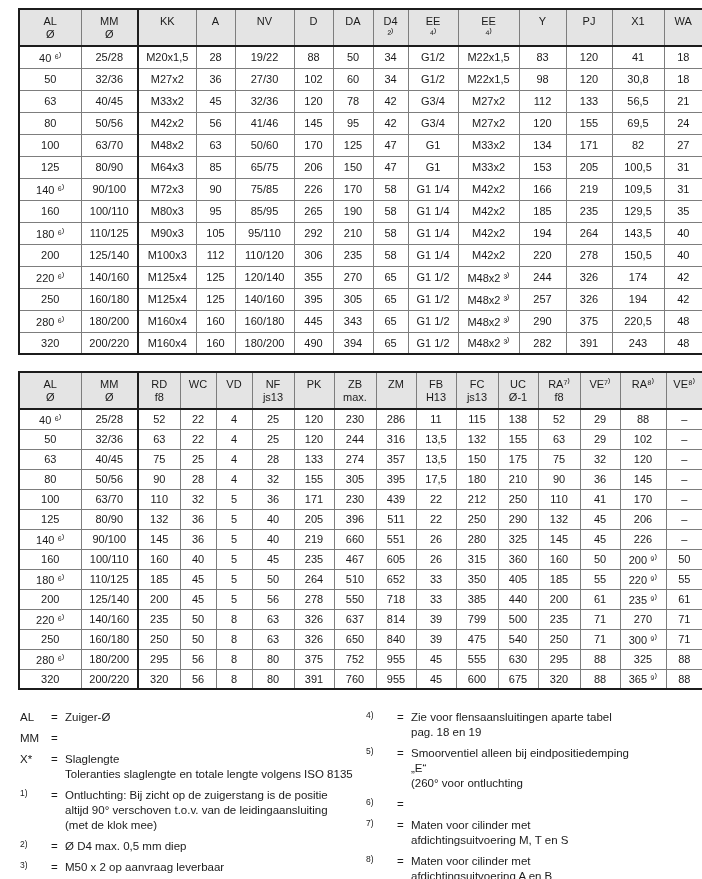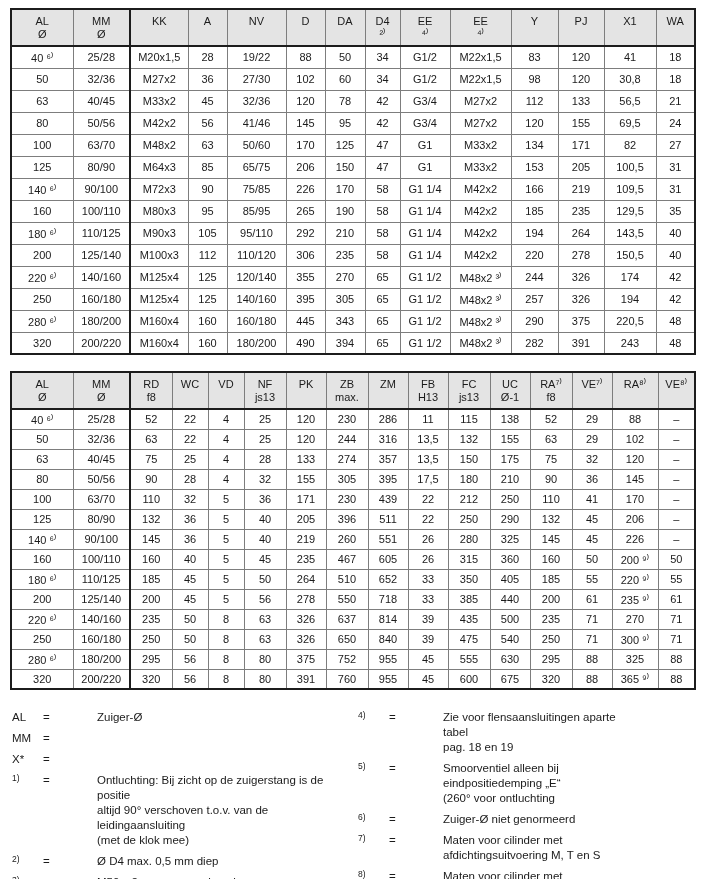--- a/index.html
+++ b/index.html
@@ -2,21 +2,21 @@
 <html><head>
 <meta charset="utf-8">
 <style>
   html, body { margin: 0; padding: 0; background: #ffffff; }
   body {
     width: 702px; height: 879px;
     font-family: "Liberation Sans", sans-serif;
     color: #1b1b1b;
     -webkit-font-smoothing: antialiased;
   }
-  .page { box-sizing: border-box; width: 638px; height: 879px; padding: 8px 8px 0 10px; background: #ffffff; }
+  .page { box-sizing: border-box; width: 638px; height: 879px; padding: 8px 8px 0 18px; background: #ffffff; }
 
   table.spec {
     border-collapse: collapse;
     table-layout: fixed;
     width: 684px;
     border: 2px solid #1c1c1c;
   }
   table.spec + table.spec { margin-top: 16px; }
 
   .spec th, .spec td {
@@ -42,21 +42,21 @@
   .spec th:nth-child(2), .spec td:nth-child(2) { border-right: 2px solid #1c1c1c; }
 
   .footnotes { display: flex; margin-top: 20px; padding-left: 2px; }
   .fn-col { box-sizing: border-box; }
   .fn-col.left  { flex: 0 0 346px; }
   .fn-col.right { flex: 1 1 auto; }
   .fn-item { display: flex; font-size: 11.5px; line-height: 15px; margin-bottom: 6px; }
   .fn-marker { flex: 0 0 31px; }
   .fn-marker.sup { font-size: 8.5px; position: relative; top: -2px; }
   .fn-eq { flex: 0 0 14px; }
-  .fn-text { flex: 1 1 auto; white-space: pre-line; margin-left: 40px; }
+  .fn-text { flex: 1 1 auto; white-space: pre-line; }
 </style>
 </head>
 <body>
 
 <div class="page">
 
   <table class="spec" id="table1">
     <colgroup>
         <col style="width: 62px;">
         <col style="width: 57px;">
@@ -482,21 +482,21 @@
           <td>–</td>
         </tr>
         <tr>
           <td>140 ⁶⁾</td>
           <td>90/100</td>
           <td>145</td>
           <td>36</td>
           <td>5</td>
           <td>40</td>
           <td>219</td>
-          <td>260</td>
+          <td>660</td>
           <td>551</td>
           <td>26</td>
           <td>280</td>
           <td>325</td>
           <td>145</td>
           <td>45</td>
           <td>226</td>
           <td>–</td>
         </tr>
         <tr>
@@ -557,21 +557,21 @@
           <td>220 ⁶⁾</td>
           <td>140/160</td>
           <td>235</td>
           <td>50</td>
           <td>8</td>
           <td>63</td>
           <td>326</td>
           <td>637</td>
           <td>814</td>
           <td>39</td>
-          <td>435</td>
+          <td>799</td>
           <td>500</td>
           <td>235</td>
           <td>71</td>
           <td>270</td>
           <td>71</td>
         </tr>
         <tr>
           <td>250</td>
           <td>160/180</td>
           <td>250</td>
@@ -635,20 +635,22 @@
           <span class="fn-eq">=</span>
           <span class="fn-text">Zuiger-Ø</span>
         </div>
         <div class="fn-item">
           <span class="fn-marker">MM</span>
           <span class="fn-eq">=</span>
         </div>
         <div class="fn-item">
           <span class="fn-marker">X*</span>
           <span class="fn-eq">=</span>
+          <span class="fn-text">Slaglengte
+Toleranties slaglengte en totale lengte volgens ISO 8135</span>
         </div>
         <div class="fn-item">
           <span class="fn-marker sup">1)</span>
           <span class="fn-eq">=</span>
           <span class="fn-text">Ontluchting: Bij zicht op de zuigerstang is de positie
 altijd 90° verschoven t.o.v. van de leidingaansluiting
 (met de klok mee)</span>
         </div>
         <div class="fn-item">
           <span class="fn-marker sup">2)</span>
@@ -670,21 +672,20 @@
         </div>
         <div class="fn-item">
           <span class="fn-marker sup">5)</span>
           <span class="fn-eq">=</span>
           <span class="fn-text">Smoorventiel alleen bij eindpositiedemping „E“
 (260° voor ontluchting</span>
         </div>
         <div class="fn-item">
           <span class="fn-marker sup">6)</span>
           <span class="fn-eq">=</span>
-          <span class="fn-text">Zuiger-Ø niet genormeerd</span>
         </div>
         <div class="fn-item">
           <span class="fn-marker sup">7)</span>
           <span class="fn-eq">=</span>
           <span class="fn-text">Maten voor cilinder met afdichtingsuitvoering M, T en S</span>
         </div>
         <div class="fn-item">
           <span class="fn-marker sup">8)</span>
           <span class="fn-eq">=</span>
           <span class="fn-text">Maten voor cilinder met afdichtingsuitvoering A en B</span>

